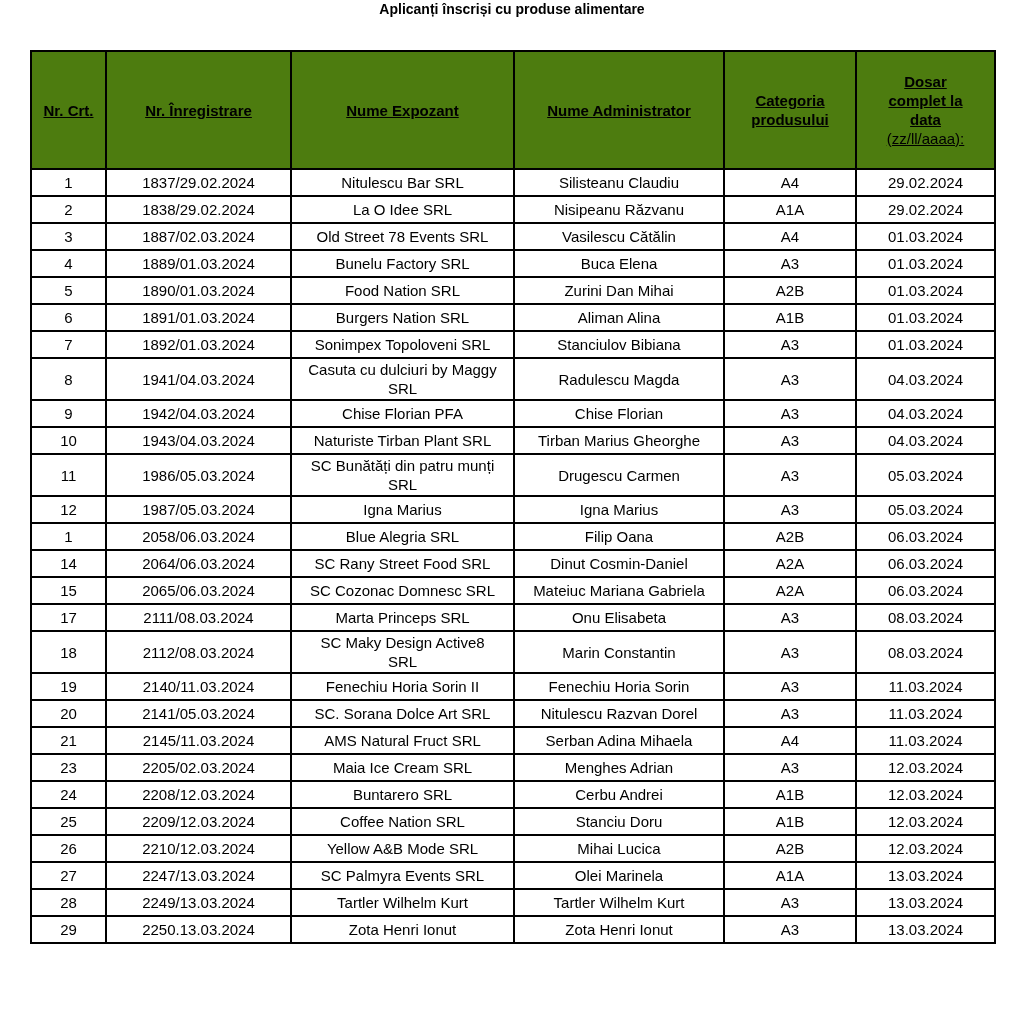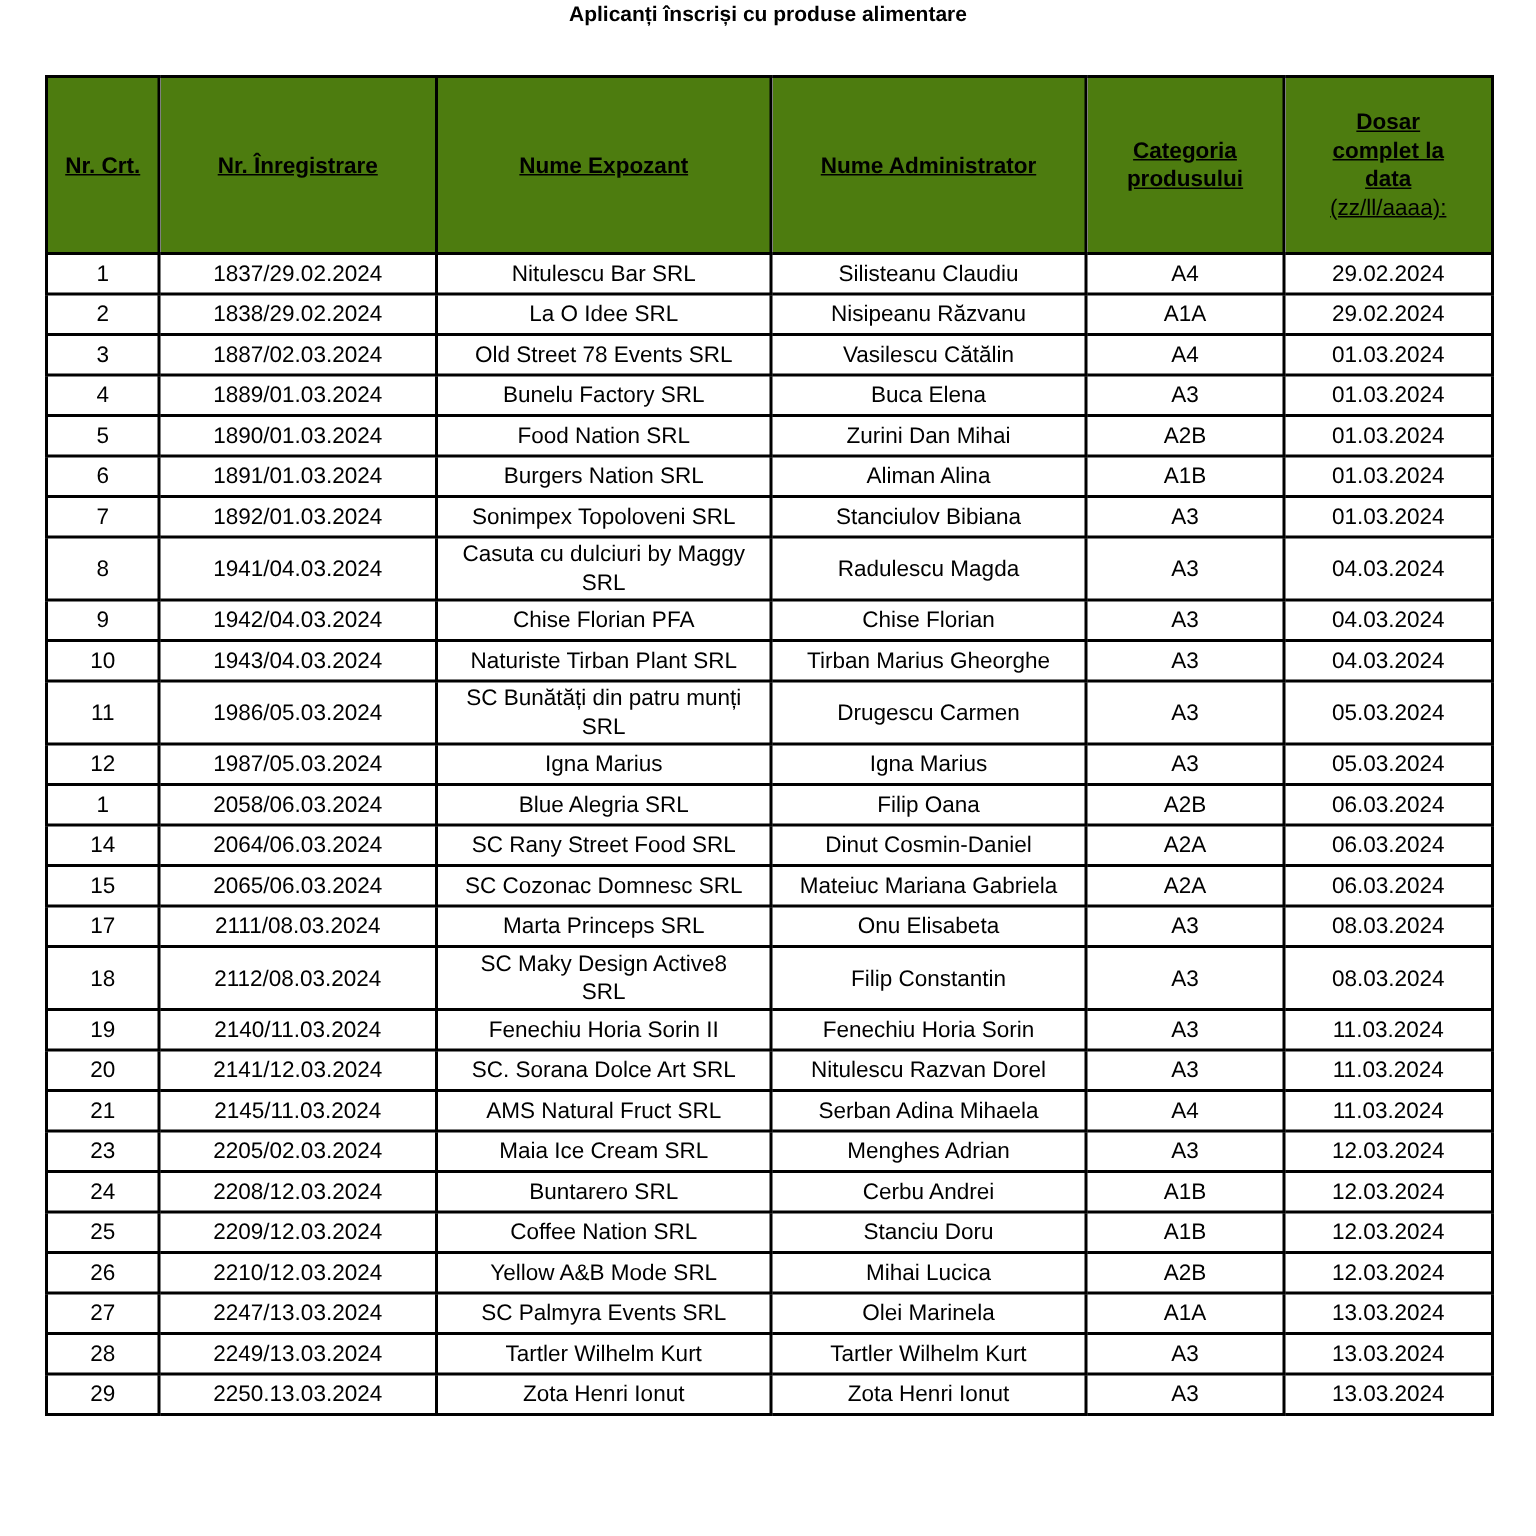--- a/index.html
+++ b/index.html
@@ -214,35 +214,35 @@
         <td>Marta Princeps SRL</td>
         <td>Onu Elisabeta</td>
         <td>A3</td>
         <td>08.03.2024</td>
       </tr>
       <tr>
         <td>18</td>
         <td>2112/08.03.2024</td>
         <td>SC Maky Design Active8
 SRL</td>
-        <td>Filip Constantin</td>
+        <td>Marin Constantin</td>
         <td>A3</td>
         <td>08.03.2024</td>
       </tr>
       <tr>
         <td>19</td>
         <td>2140/11.03.2024</td>
         <td>Fenechiu Horia Sorin II</td>
         <td>Fenechiu Horia Sorin</td>
         <td>A3</td>
         <td>11.03.2024</td>
       </tr>
       <tr>
         <td>20</td>
-        <td>2141/12.03.2024</td>
+        <td>2141/05.03.2024</td>
         <td>SC. Sorana Dolce Art SRL</td>
         <td>Nitulescu Razvan Dorel</td>
         <td>A3</td>
         <td>11.03.2024</td>
       </tr>
       <tr>
         <td>21</td>
         <td>2145/11.03.2024</td>
         <td>AMS Natural Fruct SRL</td>
         <td>Serban Adina Mihaela</td>

